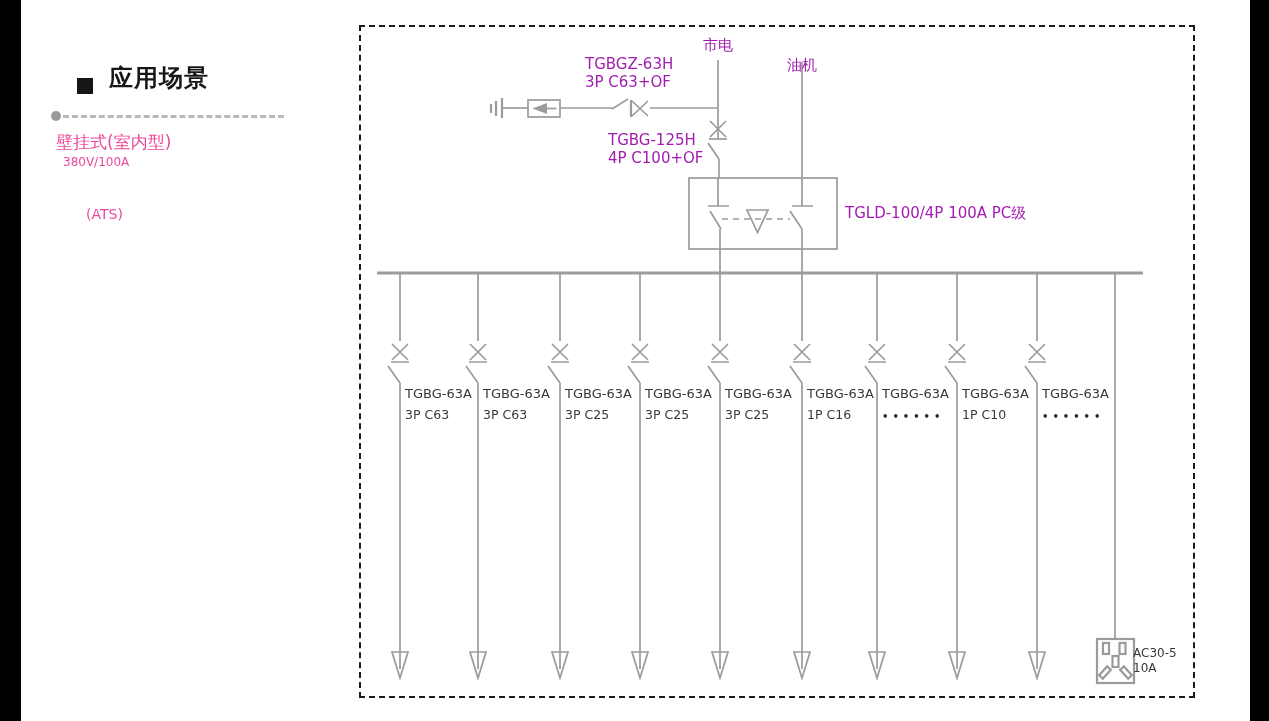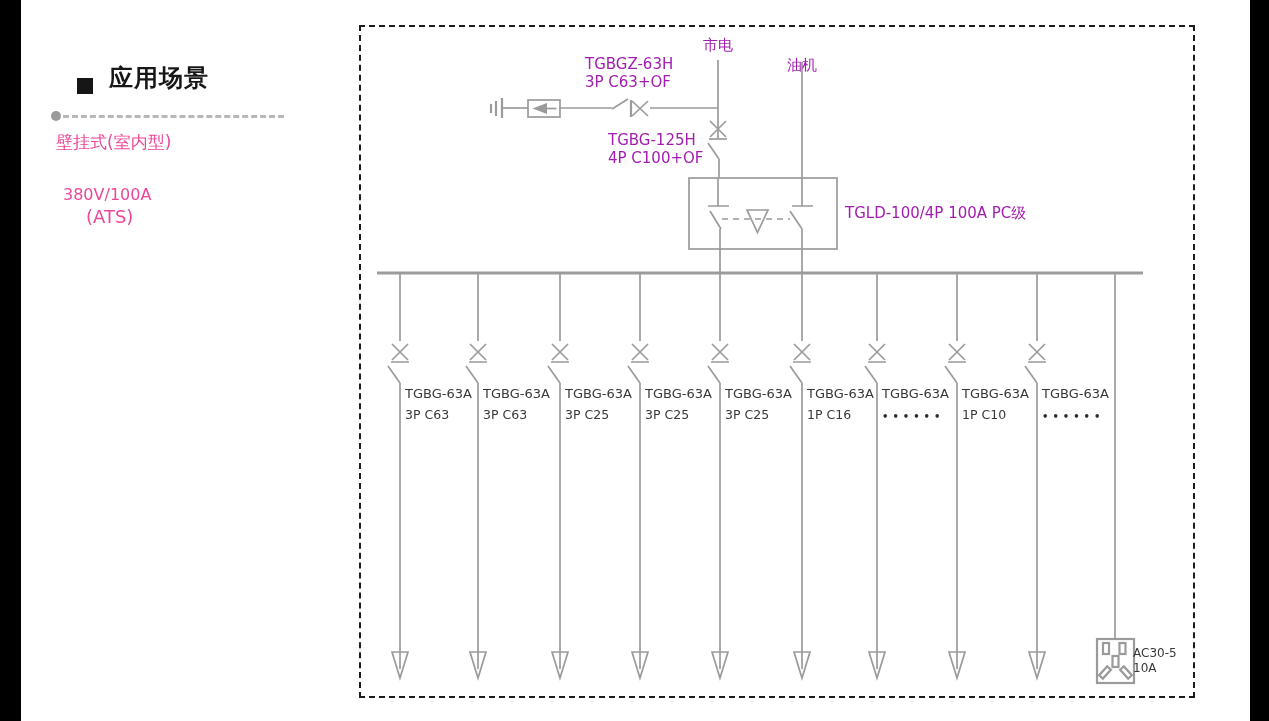--- a/index.html
+++ b/index.html
@@ -13,22 +13,22 @@
 
   
   .title-row{position:absolute;left:57px;top:62px;display:flex;align-items:flex-end;gap:16px;margin-left:20px;}
   .sq{width:16px;height:16px;background:#161616;display:inline-block;}
   .section-title{font-size:24px;font-weight:bold;color:#161616;letter-spacing:1px;white-space:nowrap;}
   .sep{position:absolute;left:51px;top:110px;width:233px;height:12px;display:flex;align-items:center;}
   .sep-dot{width:10px;height:10px;border-radius:50%;background:#9a9a9a;flex:0 0 auto;}
   .sep-line{flex:1;border-top:3px dashed #b8b8b8;margin-left:2px;}
   .side-line{position:absolute;color:#ec4899;white-space:nowrap;}
   .side-line.l1{left:56px;top:131px;font-size:17px;}
-  .side-line.l2{left:63px;top:185px;font-size:16px;}
-  .side-line.l3{left:86px;top:206px;font-size:18px;}
+  .side-line.l2{left:63px;top:155px;font-size:12px;}
+  .side-line.l3{left:86px;top:206px;font-size:14px;}
 
   
   .frame{
     position:absolute;left:359px;top:25px;width:836px;height:673px;
     border:2.5px dashed #1c1c1c;box-sizing:border-box;
   }
   svg.schematic{position:absolute;left:0;top:0;width:1269px;height:721px;}
   .ln{stroke:#9b9b9b;stroke-width:1.7;fill:none;}
   .ln-thick{stroke:#9b9b9b;stroke-width:3;fill:none;}
   .ln-bar{stroke:#9b9b9b;stroke-width:2.2;fill:none;}

